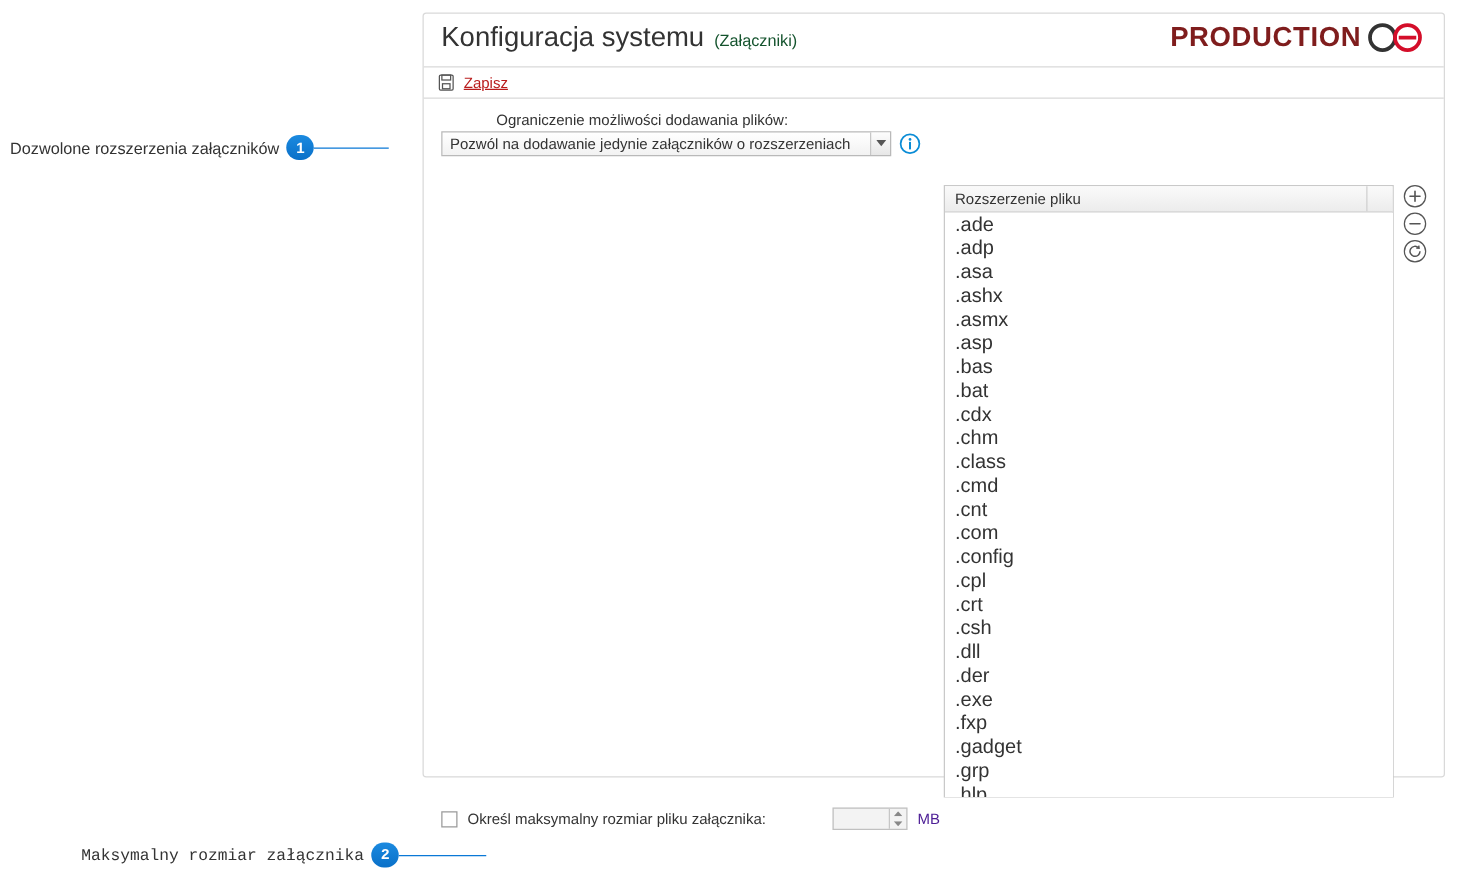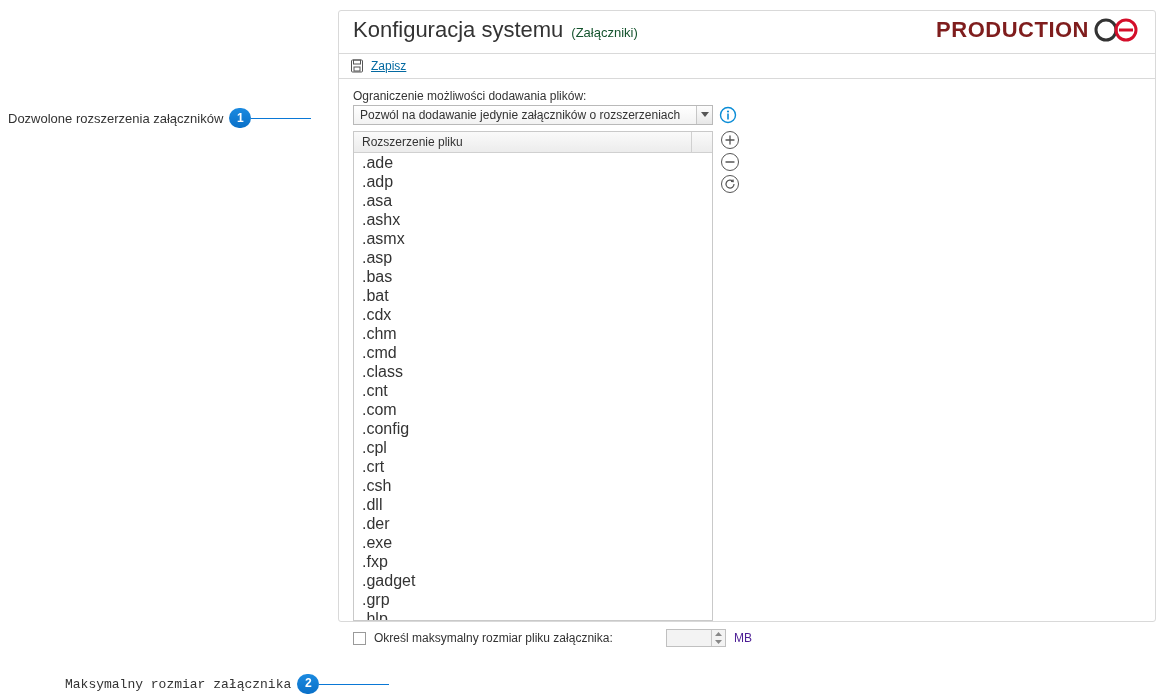--- a/index.html
+++ b/index.html
@@ -69,24 +69,24 @@
 
   .toolbar {
     border-top: 1px solid #d9d9d9;
     border-bottom: 1px solid #d9d9d9;
     padding: 4px 10px;
     display: flex;
     align-items: center;
     gap: 6px;
   }
   .toolbar .icon { width: 16px; height: 16px; display:inline-flex; align-items:center; justify-content:center; color:#555;}
-  .toolbar .btn-label { font-size: 12px; color: #0369a1; cursor: default; text-decoration: underline; }
+  .toolbar .btn-label { font-size: 12px; color: #b91c1c; cursor: default; text-decoration: underline; }
 
   .content { padding: 10px 14px; }
-  .field-label { font-size: 12px; color: #333; margin-bottom: 2px; }
+  .field-label { font-size: 12px; color: #333; margin-bottom: 2px; margin-left: 44px; }
   .row { display: flex; align-items: center; gap: 6px; }
 
   .dropdown {
     display: flex;
     align-items: stretch;
     border: 1px solid #b9b9b9;
     background: linear-gradient(#fff,#f2f2f2);
     width: 360px;
     height: 20px;
   }
@@ -95,21 +95,22 @@
     width: 16px;
     border-left: 1px solid #c6c6c6;
     display: flex; align-items: center; justify-content: center;
     background: linear-gradient(#fdfdfd,#e7e7e7);
   }
   .info-icon { color:#0a8cd6; width:18px; height:18px; display:inline-flex; align-items:center; justify-content:center; }
 
   .grid-wrap {
     display: flex;
     gap: 8px;
-    margin-top: 6px;
+    margin-top: 23px;
+    justify-content: flex-end;
   }
   .grid {
     border: 1px solid #c9c9c9;
     width: 360px;
     height: 490px;
     display: flex;
     flex-direction: column;
   }
   .grid-head {
     background: linear-gradient(#fafafa,#ececec);
@@ -246,22 +247,22 @@
             <div class="grid-row">.ade</div>
             <div class="grid-row">.adp</div>
             <div class="grid-row">.asa</div>
             <div class="grid-row">.ashx</div>
             <div class="grid-row">.asmx</div>
             <div class="grid-row">.asp</div>
             <div class="grid-row">.bas</div>
             <div class="grid-row">.bat</div>
             <div class="grid-row">.cdx</div>
             <div class="grid-row">.chm</div>
+            <div class="grid-row">.class</div>
             <div class="grid-row">.cmd</div>
-            <div class="grid-row">.class</div>
             <div class="grid-row">.cnt</div>
             <div class="grid-row">.com</div>
             <div class="grid-row">.config</div>
             <div class="grid-row">.cpl</div>
             <div class="grid-row">.crt</div>
             <div class="grid-row">.csh</div>
             <div class="grid-row">.dll</div>
             <div class="grid-row">.der</div>
             <div class="grid-row">.exe</div>
             <div class="grid-row">.fxp</div>

